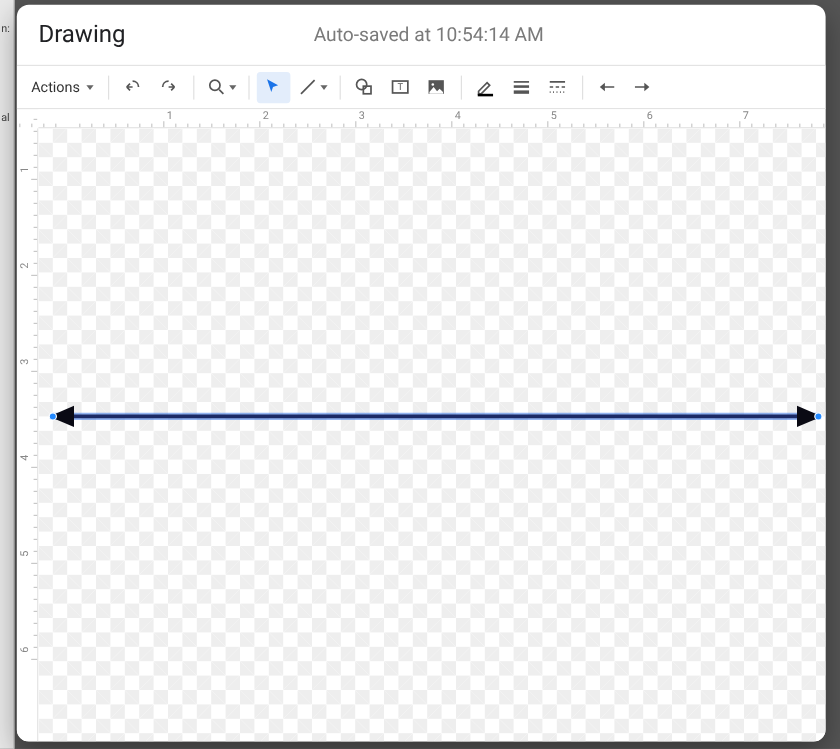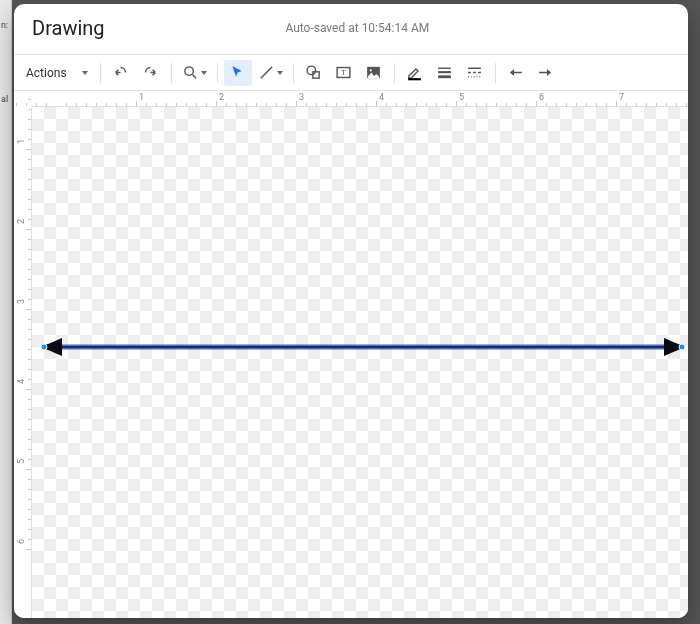--- a/index.html
+++ b/index.html
@@ -28,40 +28,40 @@
     box-shadow: 0 8px 24px rgba(0,0,0,.35);
     display: flex; flex-direction: column;
     overflow: hidden;
   }
   .dlg-header {
     display: flex; align-items: center;
     padding: 12px 18px 14px 18px;
     border-bottom: 1px solid #e3e3e3;
   }
   .dlg-title { font-size: 20px; font-weight: 400; color: #202124; flex: 0 0 auto; }
-  .autosave { flex: 1; text-align: center; font-size: 12px; color: #7a7a7a; margin-left:-60px;}
+  .autosave { flex: 1; text-align: center; font-size: 16px; color: #7a7a7a; margin-left:-60px;}
   .save-btn {
     background: #1a73e8; color: #fff; border: none; border-radius: 4px;
     padding: 10px 18px; font-size: 14px; font-weight: 500; cursor: pointer;
   }
   .toolbar {
     display: flex; align-items: center; gap: 2px;
     padding: 3px 6px;
     border-bottom: 1px solid #e3e3e3;
     background: #fff;
     min-height: 36px;
   }
   .tb-btn {
     display: inline-flex; align-items: center; justify-content: center;
     height: 26px; min-width: 28px; padding: 0 4px;
     border-radius: 3px; color: #555; cursor: pointer;
     position: relative;
   }
   .tb-btn.selected { background: #e3edfb; color: #1a73e8; }
-  .tb-btn.text-btn { font-size: 12px; color:#333; padding: 0 6px; gap:13px; }
+  .tb-btn.text-btn { font-size: 12px; color:#333; padding: 0 6px; gap:3px; }
   .tb-sep { width: 1px; height: 20px; background: #e0e0e0; margin: 0 4px; }
   .dd-caret {
     width: 0; height: 0; border-left: 3px solid transparent; border-right: 3px solid transparent;
     border-top: 4px solid #666; margin-left: 2px;
   }
   svg.icon { width: 17px; height: 17px; display: block; }
   .ruler-sp { position:relative; flex:1; display:flex; overflow:hidden; }
   .ruler-h {
     position:absolute; left:18px; right:0; top:0; height:16px;
     background:#fff; border-bottom:1px solid #e0e0e0; font-size:9px; color:#888;

